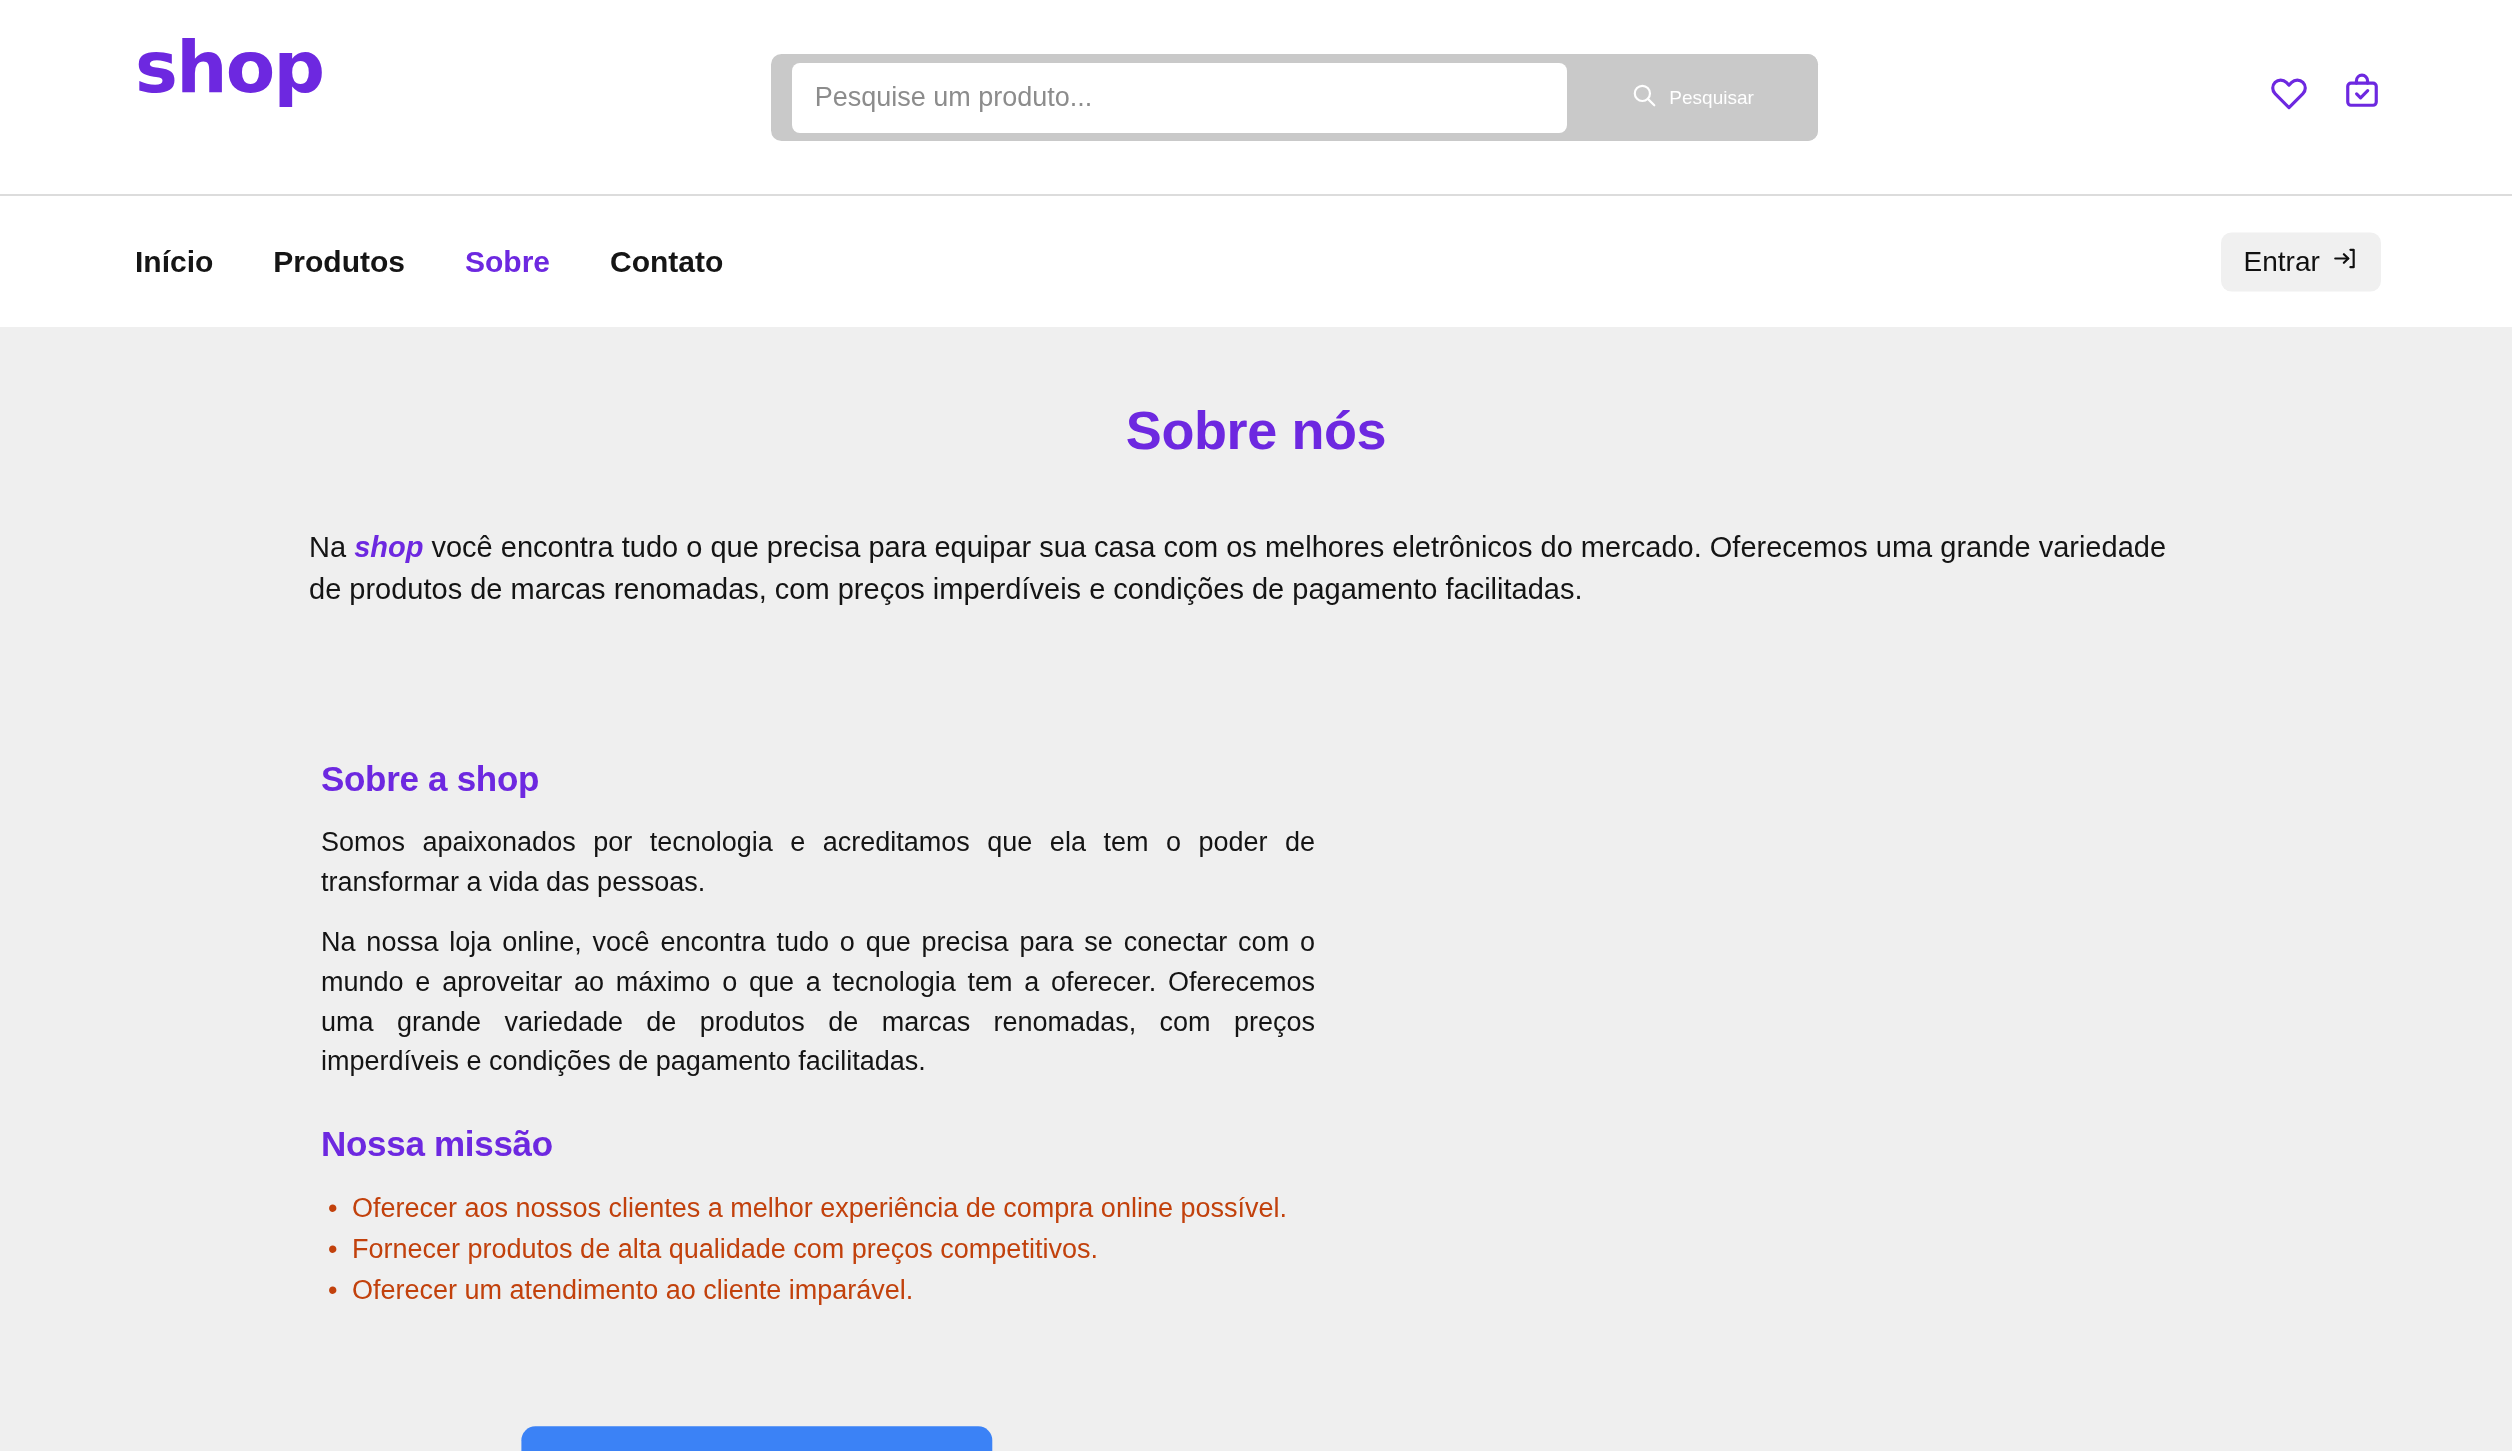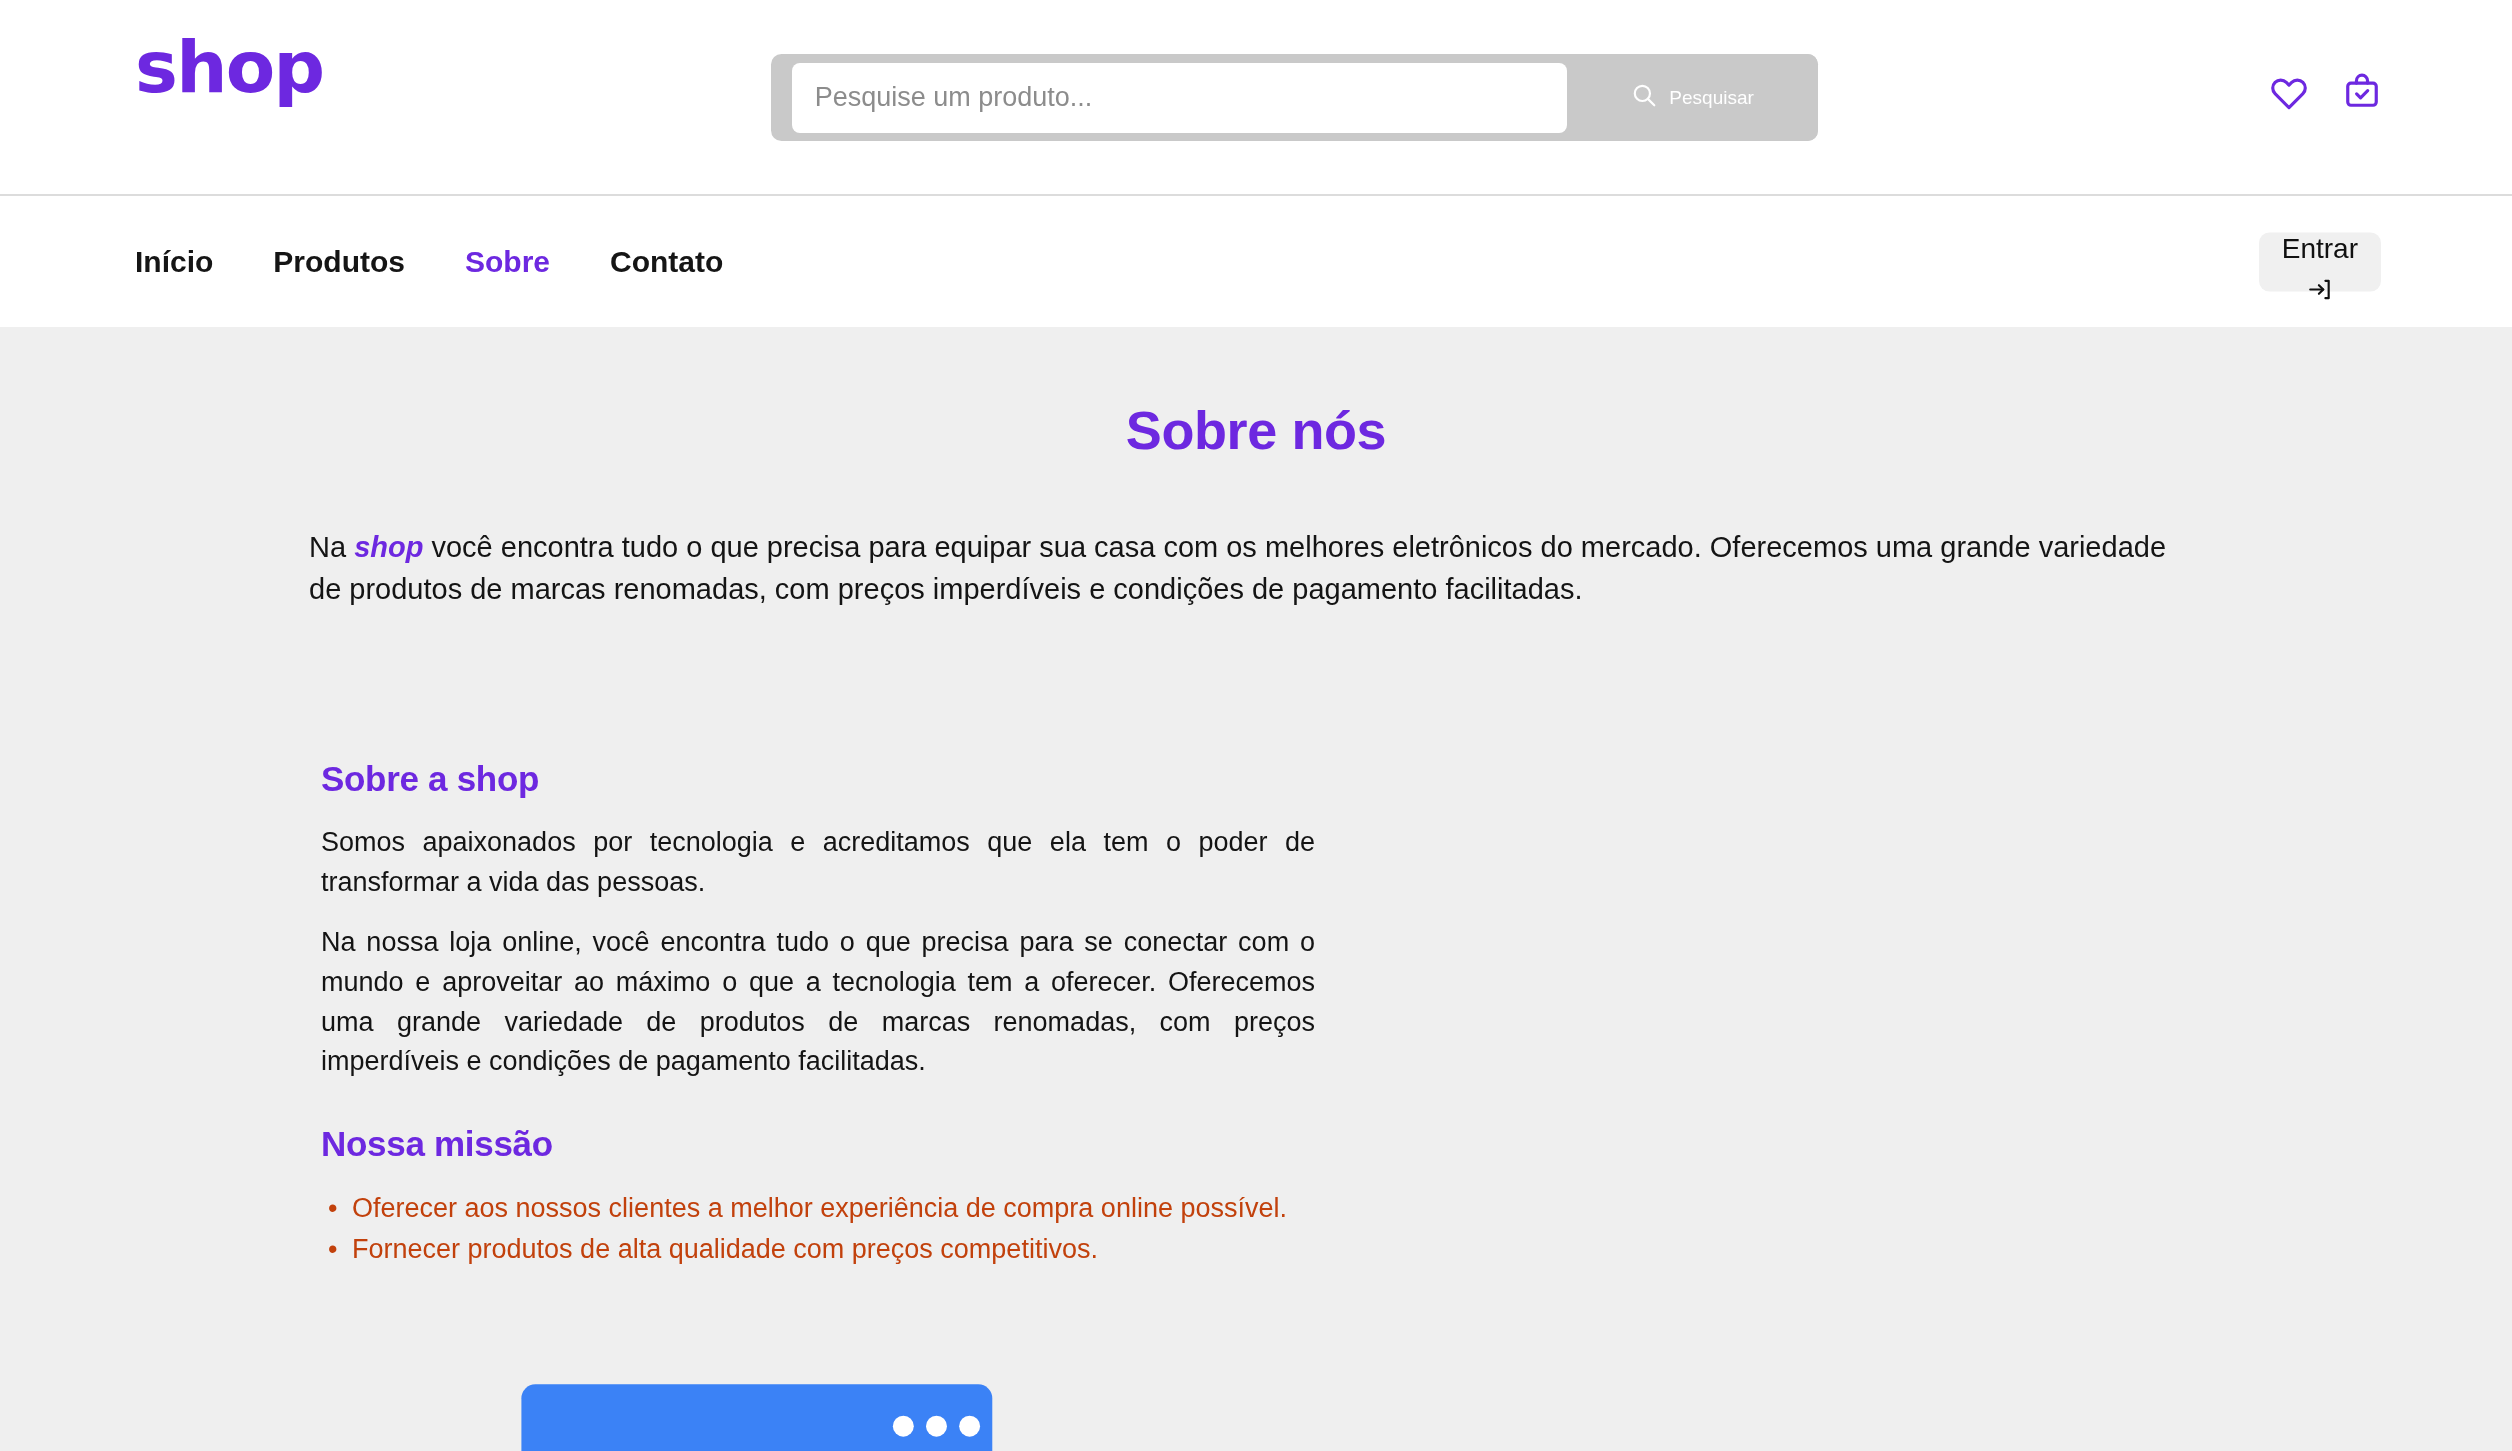--- a/index.html
+++ b/index.html
@@ -134,21 +134,20 @@
     border-radius: 10.5px;
     height: 59px;
     padding: 0 23px;
     display: flex;
     align-items: center;
     gap: 12.2px;
     font-size: 28px;
     color: #111;
     font-family: "Liberation Sans", sans-serif;
     cursor: pointer;
-    flex-direction: column;
   }
 
   
   .main {
     background: #efefef;
     padding-top: 72px;
     height: calc(1452px - 327px);
   }
 
   .page-title {
@@ -306,20 +305,21 @@
 
       <p class="body-p">Somos apaixonados por tecnologia e acreditamos que ela tem o poder de transformar a vida das pessoas.</p>
 
       <p class="body-p">Na nossa loja online, você encontra tudo o que precisa para se conectar com o mundo e aproveitar ao máximo o que a tecnologia tem a oferecer. Oferecemos uma grande variedade de produtos de marcas renomadas, com preços imperdíveis e condições de pagamento facilitadas.</p>
 
       <h2 class="sec-title second">Nossa missão</h2>
 
       <ul class="mission-list">
         <li>Oferecer aos nossos clientes a melhor experiência de compra online possível.</li>
         <li>Fornecer produtos de alta qualidade com preços competitivos.</li>
+        <li>Oferecer um atendimento ao cliente imparável.</li>
       </ul>
 
     </div>
 
     <div class="col-art">
       <div class="illo">
         <svg viewBox="0 0 1000 620" width="872" height="541" xmlns="http://www.w3.org/2000/svg">
 
           <rect x="200" y="30" width="540" height="590" rx="16" fill="#3b82f6"></rect>
           <circle cx="638" cy="78" r="12" fill="#ffffff"></circle>

